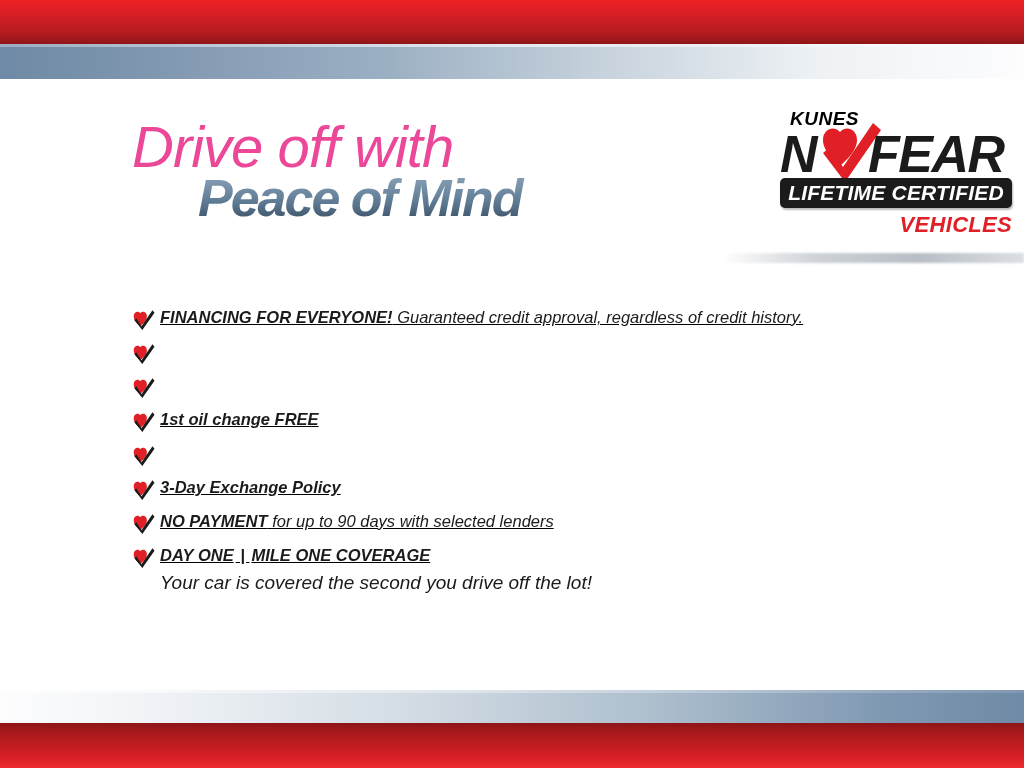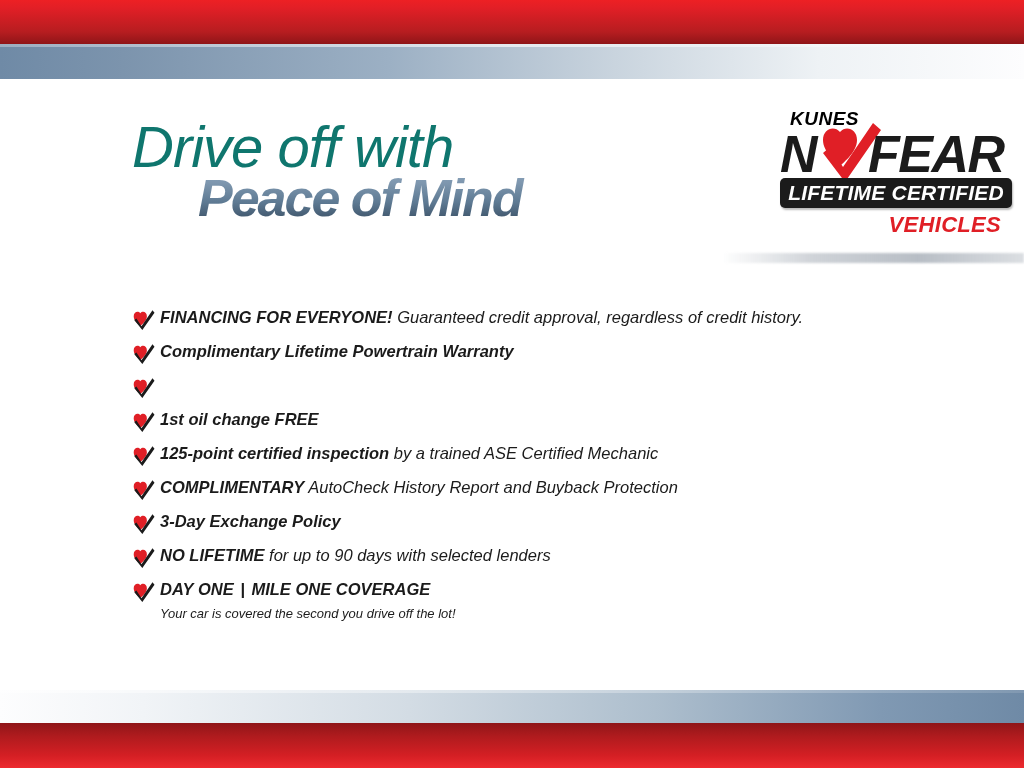--- a/index.html
+++ b/index.html
@@ -68,21 +68,21 @@
     left: 132px;
     top: 118px;
     width: 640px;
   }
   .headline-line1 {
     font-size: 58px;
     font-style: italic;
     font-weight: 400;
     letter-spacing: -1px;
     line-height: 1.0;
-    color: #0f766e;
+    color: #ec4899;
     text-shadow: 0 1px 0 rgba(255,255,255,.8);
     white-space: nowrap;
   }
   .headline-line2 {
     margin-top: -4px;
     margin-left: 66px;
     font-size: 52px;
     font-style: italic;
     font-weight: 700;
     letter-spacing: -2px;
@@ -158,21 +158,21 @@
     text-align: center;
     font-size: 21px;
     font-weight: 800;
     font-style: italic;
     letter-spacing: .2px;
     color: #ffffff;
     line-height: 1.05;
   }
   .logo-vehicles {
     position: absolute;
-    right: 13px; top: 104px;
+    right: 2px; top: 104px;
     font-size: 22px;
     font-weight: 800;
     font-style: italic;
     letter-spacing: .3px;
     color: #e01f26;
   }
 
   
   .logo-divider {
     position: absolute;
@@ -188,20 +188,21 @@
   .benefits {
     position: absolute;
     left: 131px;
     top: 307px;
     width: 830px;
   }
   .benefit-row {
     display: flex;
     align-items: flex-start;
     margin-bottom: 10px;
+    text-decoration: underline;
   }
   .benefit-icon {
     flex: 0 0 auto;
     width: 24px;
     height: 22px;
     margin-top: 2px;
     margin-right: 5px;
   }
   .benefit-text {
     font-size: 16.5px;
@@ -210,21 +211,21 @@
     color: #1b1b1b;
     white-space: nowrap;
   }
   .benefit-text .b {
     font-weight: 700;
   }
   .benefit-sub {
     margin-left: 29px;
     margin-top: -7px;
     margin-bottom: 10px;
-    font-size: 13px;
+    font-size: 19px;
     font-style: italic;
     color: #1b1b1b;
     white-space: nowrap;
   }
   .bar-sep {
     font-weight: 700;
     color: #1b1b1b;
     padding: 0 2px;
   }
 </style>
@@ -269,21 +270,20 @@
     <path d="M6.2 11.2 L12.2 20.4 L25.2 1.6 L27.6 4.4 L13.2 24.8 L3.6 13.0 Z" fill="#1b1b1b"></path>
   </svg></span>
         <span class="benefit-text"><span class="b">FINANCING FOR EVERYONE!</span><span> Guaranteed credit approval, regardless of credit history.</span></span>
       </div>
       <div class="benefit-row">
         <span class="benefit-icon">
   <svg viewBox="0 0 28 26" width="24" height="22" aria-hidden="true">
     <path d="M3 8.5 C3 3.6, 8 1.8, 10.8 5 C13.6 1.8, 18.6 3.6, 18.6 8.5 C18.6 13.8, 12.8 18.3, 10.8 20.1 C8.8 18.3, 3 13.8, 3 8.5 Z" fill="#e01f26"></path>
     <path d="M6.2 11.2 L12.2 20.4 L25.2 1.6 L27.6 4.4 L13.2 24.8 L3.6 13.0 Z" fill="#1b1b1b"></path>
   </svg></span>
-        <span class="benefit-text"><span class="b">Complimentary Lifetime Powertrain Warranty</span></span>
       </div>
       <div class="benefit-row">
         <span class="benefit-icon">
   <svg viewBox="0 0 28 26" width="24" height="22" aria-hidden="true">
     <path d="M3 8.5 C3 3.6, 8 1.8, 10.8 5 C13.6 1.8, 18.6 3.6, 18.6 8.5 C18.6 13.8, 12.8 18.3, 10.8 20.1 C8.8 18.3, 3 13.8, 3 8.5 Z" fill="#e01f26"></path>
     <path d="M6.2 11.2 L12.2 20.4 L25.2 1.6 L27.6 4.4 L13.2 24.8 L3.6 13.0 Z" fill="#1b1b1b"></path>
   </svg></span>
       </div>
       <div class="benefit-row">
         <span class="benefit-icon">
@@ -292,45 +292,36 @@
     <path d="M6.2 11.2 L12.2 20.4 L25.2 1.6 L27.6 4.4 L13.2 24.8 L3.6 13.0 Z" fill="#1b1b1b"></path>
   </svg></span>
         <span class="benefit-text"><span class="b">1st oil change FREE</span></span>
       </div>
       <div class="benefit-row">
         <span class="benefit-icon">
   <svg viewBox="0 0 28 26" width="24" height="22" aria-hidden="true">
     <path d="M3 8.5 C3 3.6, 8 1.8, 10.8 5 C13.6 1.8, 18.6 3.6, 18.6 8.5 C18.6 13.8, 12.8 18.3, 10.8 20.1 C8.8 18.3, 3 13.8, 3 8.5 Z" fill="#e01f26"></path>
     <path d="M6.2 11.2 L12.2 20.4 L25.2 1.6 L27.6 4.4 L13.2 24.8 L3.6 13.0 Z" fill="#1b1b1b"></path>
   </svg></span>
-        <span class="benefit-text"><span class="b">125-point certified inspection</span><span> by a trained ASE Certified Mechanic</span></span>
-      </div>
-      <div class="benefit-row">
-        <span class="benefit-icon">
-  <svg viewBox="0 0 28 26" width="24" height="22" aria-hidden="true">
-    <path d="M3 8.5 C3 3.6, 8 1.8, 10.8 5 C13.6 1.8, 18.6 3.6, 18.6 8.5 C18.6 13.8, 12.8 18.3, 10.8 20.1 C8.8 18.3, 3 13.8, 3 8.5 Z" fill="#e01f26"></path>
-    <path d="M6.2 11.2 L12.2 20.4 L25.2 1.6 L27.6 4.4 L13.2 24.8 L3.6 13.0 Z" fill="#1b1b1b"></path>
-  </svg></span>
-        <span class="benefit-text"><span class="b">COMPLIMENTARY</span><span> AutoCheck History Report and Buyback Protection</span></span>
       </div>
       <div class="benefit-row">
         <span class="benefit-icon">
   <svg viewBox="0 0 28 26" width="24" height="22" aria-hidden="true">
     <path d="M3 8.5 C3 3.6, 8 1.8, 10.8 5 C13.6 1.8, 18.6 3.6, 18.6 8.5 C18.6 13.8, 12.8 18.3, 10.8 20.1 C8.8 18.3, 3 13.8, 3 8.5 Z" fill="#e01f26"></path>
     <path d="M6.2 11.2 L12.2 20.4 L25.2 1.6 L27.6 4.4 L13.2 24.8 L3.6 13.0 Z" fill="#1b1b1b"></path>
   </svg></span>
         <span class="benefit-text"><span class="b">3-Day Exchange Policy</span></span>
       </div>
       <div class="benefit-row">
         <span class="benefit-icon">
   <svg viewBox="0 0 28 26" width="24" height="22" aria-hidden="true">
     <path d="M3 8.5 C3 3.6, 8 1.8, 10.8 5 C13.6 1.8, 18.6 3.6, 18.6 8.5 C18.6 13.8, 12.8 18.3, 10.8 20.1 C8.8 18.3, 3 13.8, 3 8.5 Z" fill="#e01f26"></path>
     <path d="M6.2 11.2 L12.2 20.4 L25.2 1.6 L27.6 4.4 L13.2 24.8 L3.6 13.0 Z" fill="#1b1b1b"></path>
   </svg></span>
-        <span class="benefit-text"><span class="b">NO LIFETIME</span><span> for up to 90 days with selected lenders</span></span>
+        <span class="benefit-text"><span class="b">NO PAYMENT</span><span> for up to 90 days with selected lenders</span></span>
       </div>
       <div class="benefit-row">
         <span class="benefit-icon">
   <svg viewBox="0 0 28 26" width="24" height="22" aria-hidden="true">
     <path d="M3 8.5 C3 3.6, 8 1.8, 10.8 5 C13.6 1.8, 18.6 3.6, 18.6 8.5 C18.6 13.8, 12.8 18.3, 10.8 20.1 C8.8 18.3, 3 13.8, 3 8.5 Z" fill="#e01f26"></path>
     <path d="M6.2 11.2 L12.2 20.4 L25.2 1.6 L27.6 4.4 L13.2 24.8 L3.6 13.0 Z" fill="#1b1b1b"></path>
   </svg></span>
         <span class="benefit-text"><span class="b">DAY ONE</span><span class="bar-sep"> | </span><span class="b">MILE ONE COVERAGE</span></span>
       </div>
       <div class="benefit-sub">Your car is covered the second you drive off the lot!</div>

